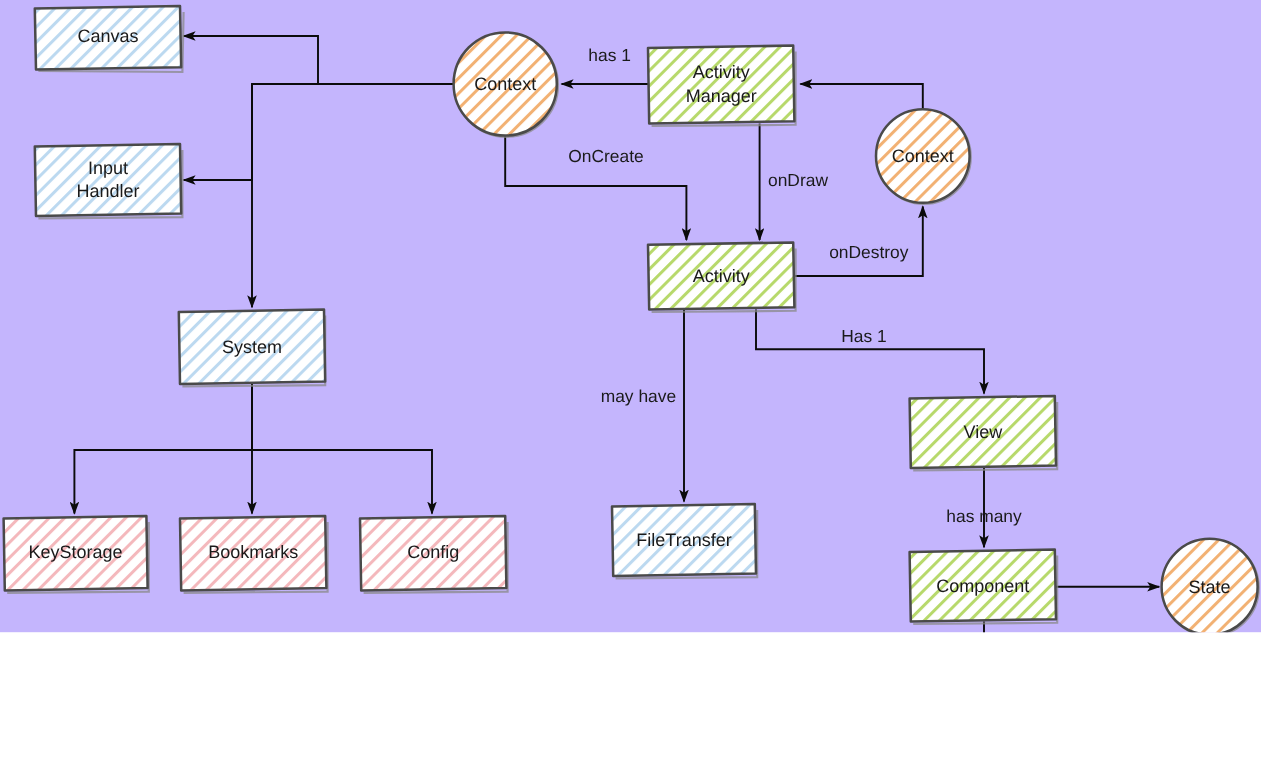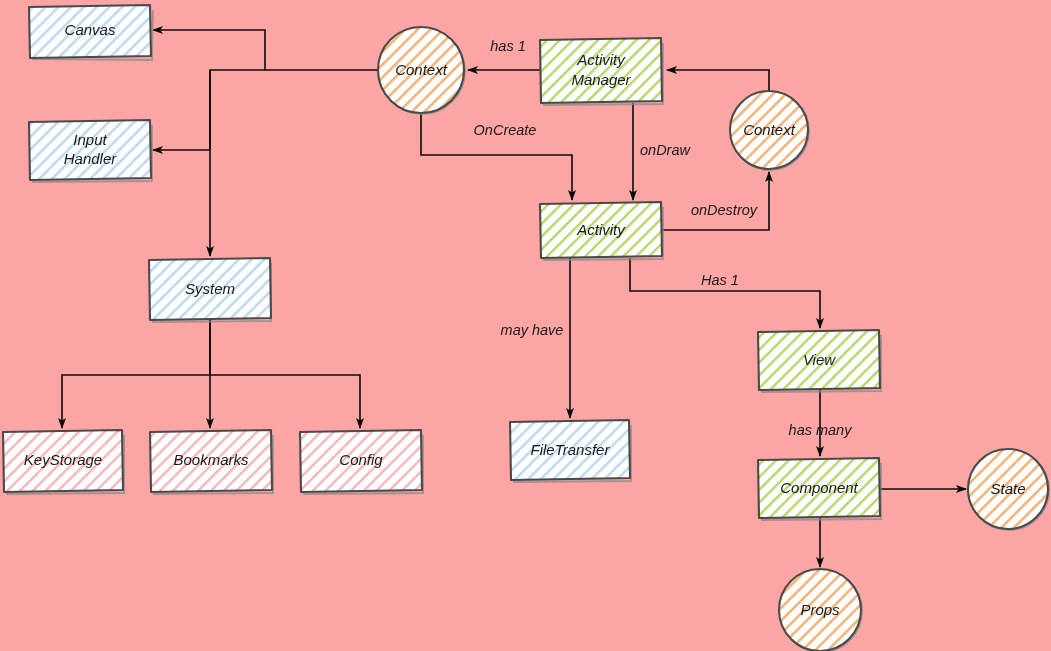--- a/index.html
+++ b/index.html
@@ -6,24 +6,23 @@
     margin: 0;
     padding: 0;
     background: #ffffff;
   }
   body {
     font-family: "Liberation Sans", sans-serif;
   }
   #canvas-root {
     position: relative;
     width: 1051px;
-    height: 651px;
-    background: #fca5a5;
+    height: 527px;
+    background: #c4b5fd;
     overflow: hidden;
-    font-style: italic;
   }
   #diagram-svg {
     position: absolute;
     left: 0;
     top: 0;
     width: 1051px;
     height: 651px;
   }
   .node-label {
     font-family: "Liberation Sans", sans-serif;

